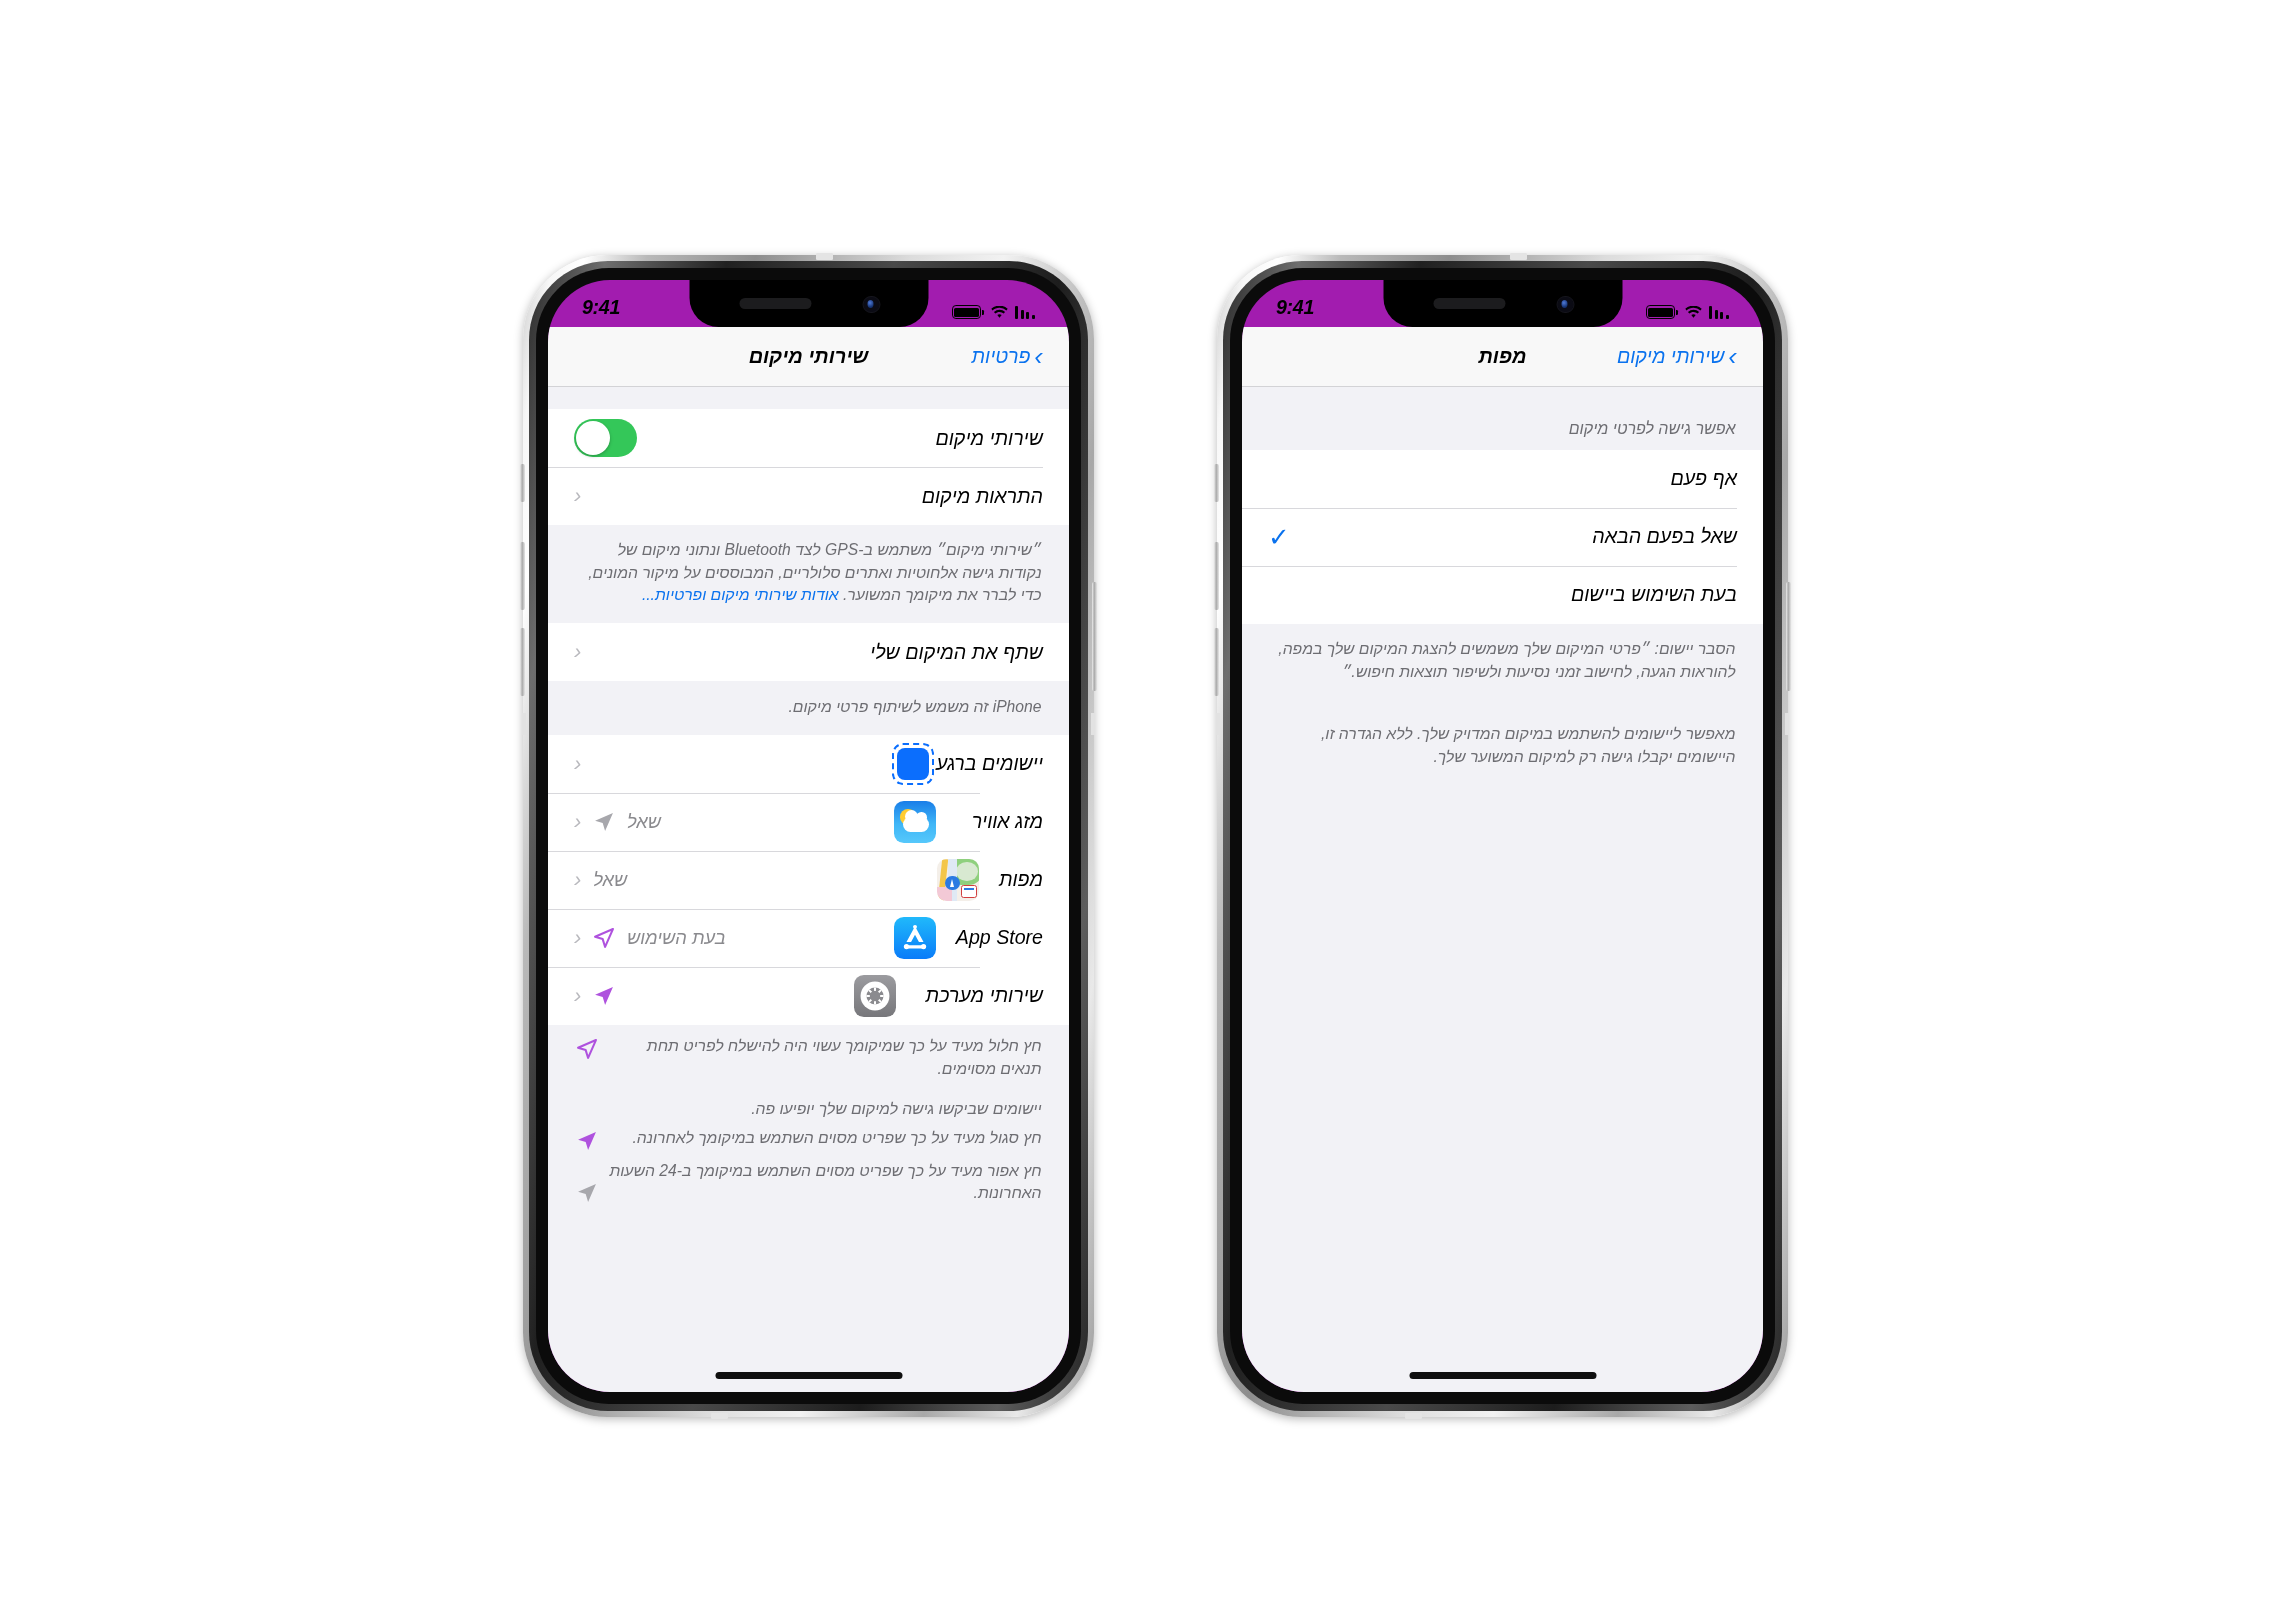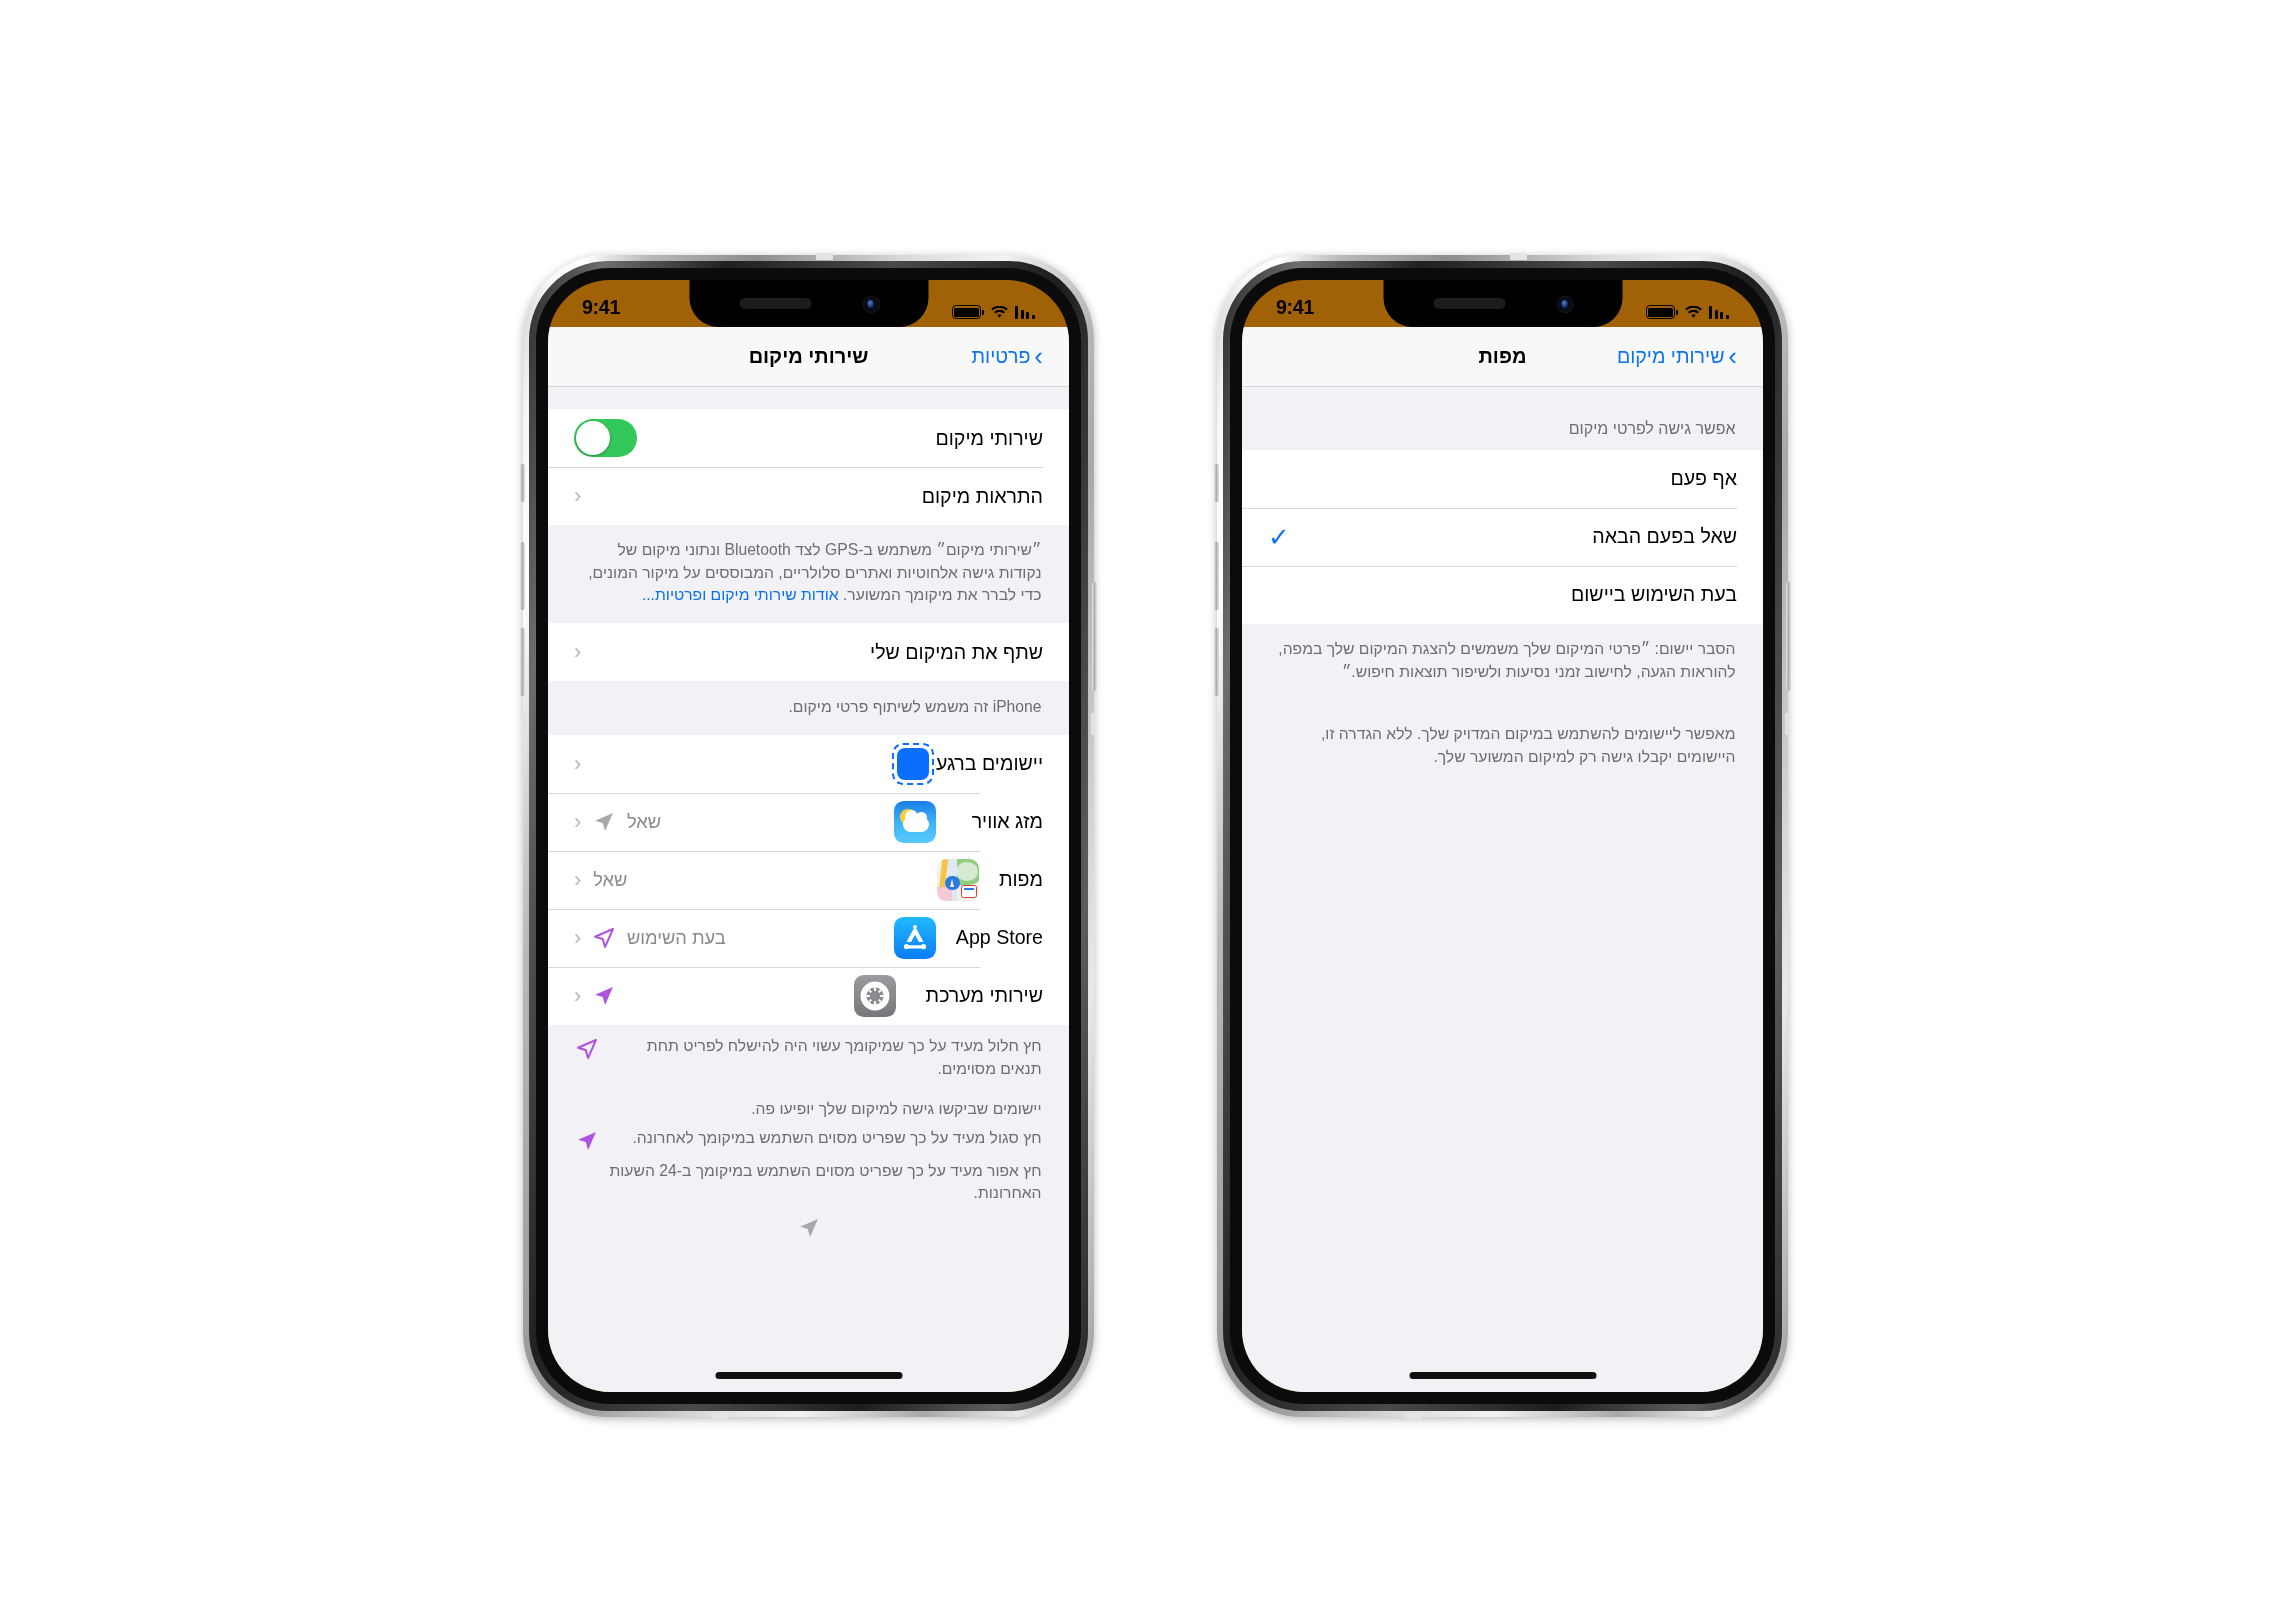--- a/index.html
+++ b/index.html
@@ -26,21 +26,21 @@
     position:absolute;left:5.9px;top:5.9px;right:5.9px;bottom:5.9px;border-radius:79px;
     background:linear-gradient(100deg,#2c2c2c,#6e6e6e 10%,#202020 26%,#4a4a4a 48%,
       #1d1d1d 70%,#5d5d5d 88%,#262626 100%);
   }
   .frame-inner{
     position:absolute;left:13px;top:13px;right:13px;bottom:13px;border-radius:73px;
     background:#0b0b0b;
   }
   .screen{
     position:absolute;left:25px;top:25px;right:25px;bottom:25px;border-radius:62px;
-    background:#a16207;overflow:hidden;
+    background:#a21caf;overflow:hidden;font-style:italic;
   }
   
   .btn-side{position:absolute;background:linear-gradient(90deg,#ededed,#a9a9a9 45%,#e6e6e6);border-radius:2px;}
   .btn-left-1{left:-2.6px;top:209px;width:4.6px;height:38px;}
   .btn-left-2{left:-2.6px;top:287px;width:4.6px;height:68px;}
   .btn-left-3{left:-2.6px;top:373px;width:4.6px;height:68px;}
   .btn-right-1{right:-2.6px;top:327px;width:4.6px;height:109px;}
   .notch-nub-top{position:absolute;top:-2px;left:293px;width:17px;height:6.5px;background:#e4e4e4;border-radius:1.3px;}
   .notch-nub-bot{position:absolute;bottom:-2px;left:188px;width:17px;height:6.5px;background:#e4e4e4;border-radius:1.3px;}
   .side-tab-l{position:absolute;left:-1.3px;top:458px;width:3.9px;height:22px;background:#e2e2e2;}
@@ -368,21 +368,21 @@
 
         <div class="footnote" style="padding-bottom:2.6px;">יישומים שביקשו גישה למיקום שלך יופיעו פה.</div>
 
         <div class="footnote" style="display:flex;gap:10.5px;align-items:flex-start;padding-top:3.9px;padding-bottom:3.9px;">
           <span style="flex:1;">חץ סגול מעיד על כך שפריט מסוים השתמש במיקומך לאחרונה.</span>
           <svg class="loc-arrow" viewBox="0 0 32 32" style="margin-top:2.6px;">
             <path d="M29 3 3 14.2l11.1 3.4L17.6 29Z" fill="#af52de"></path>
           </svg>
         </div>
 
-        <div class="footnote" style="display:flex;gap:10.5px;align-items:center;padding-top:3.9px;flex-direction:column;">
+        <div class="footnote" style="display:flex;gap:10.5px;align-items:flex-end;padding-top:3.9px;">
           <span style="flex:1;">חץ אפור מעיד על כך שפריט מסוים השתמש במיקומך ב-24 השעות האחרונות.</span>
           <svg class="loc-arrow" viewBox="0 0 32 32" style="margin-top:2.6px;">
             <path d="M29 3 3 14.2l11.1 3.4L17.6 29Z" fill="#a7a7ac"></path>
           </svg>
         </div>
 
       </div>
 
       <div class="home-ind"></div>
     </div>

